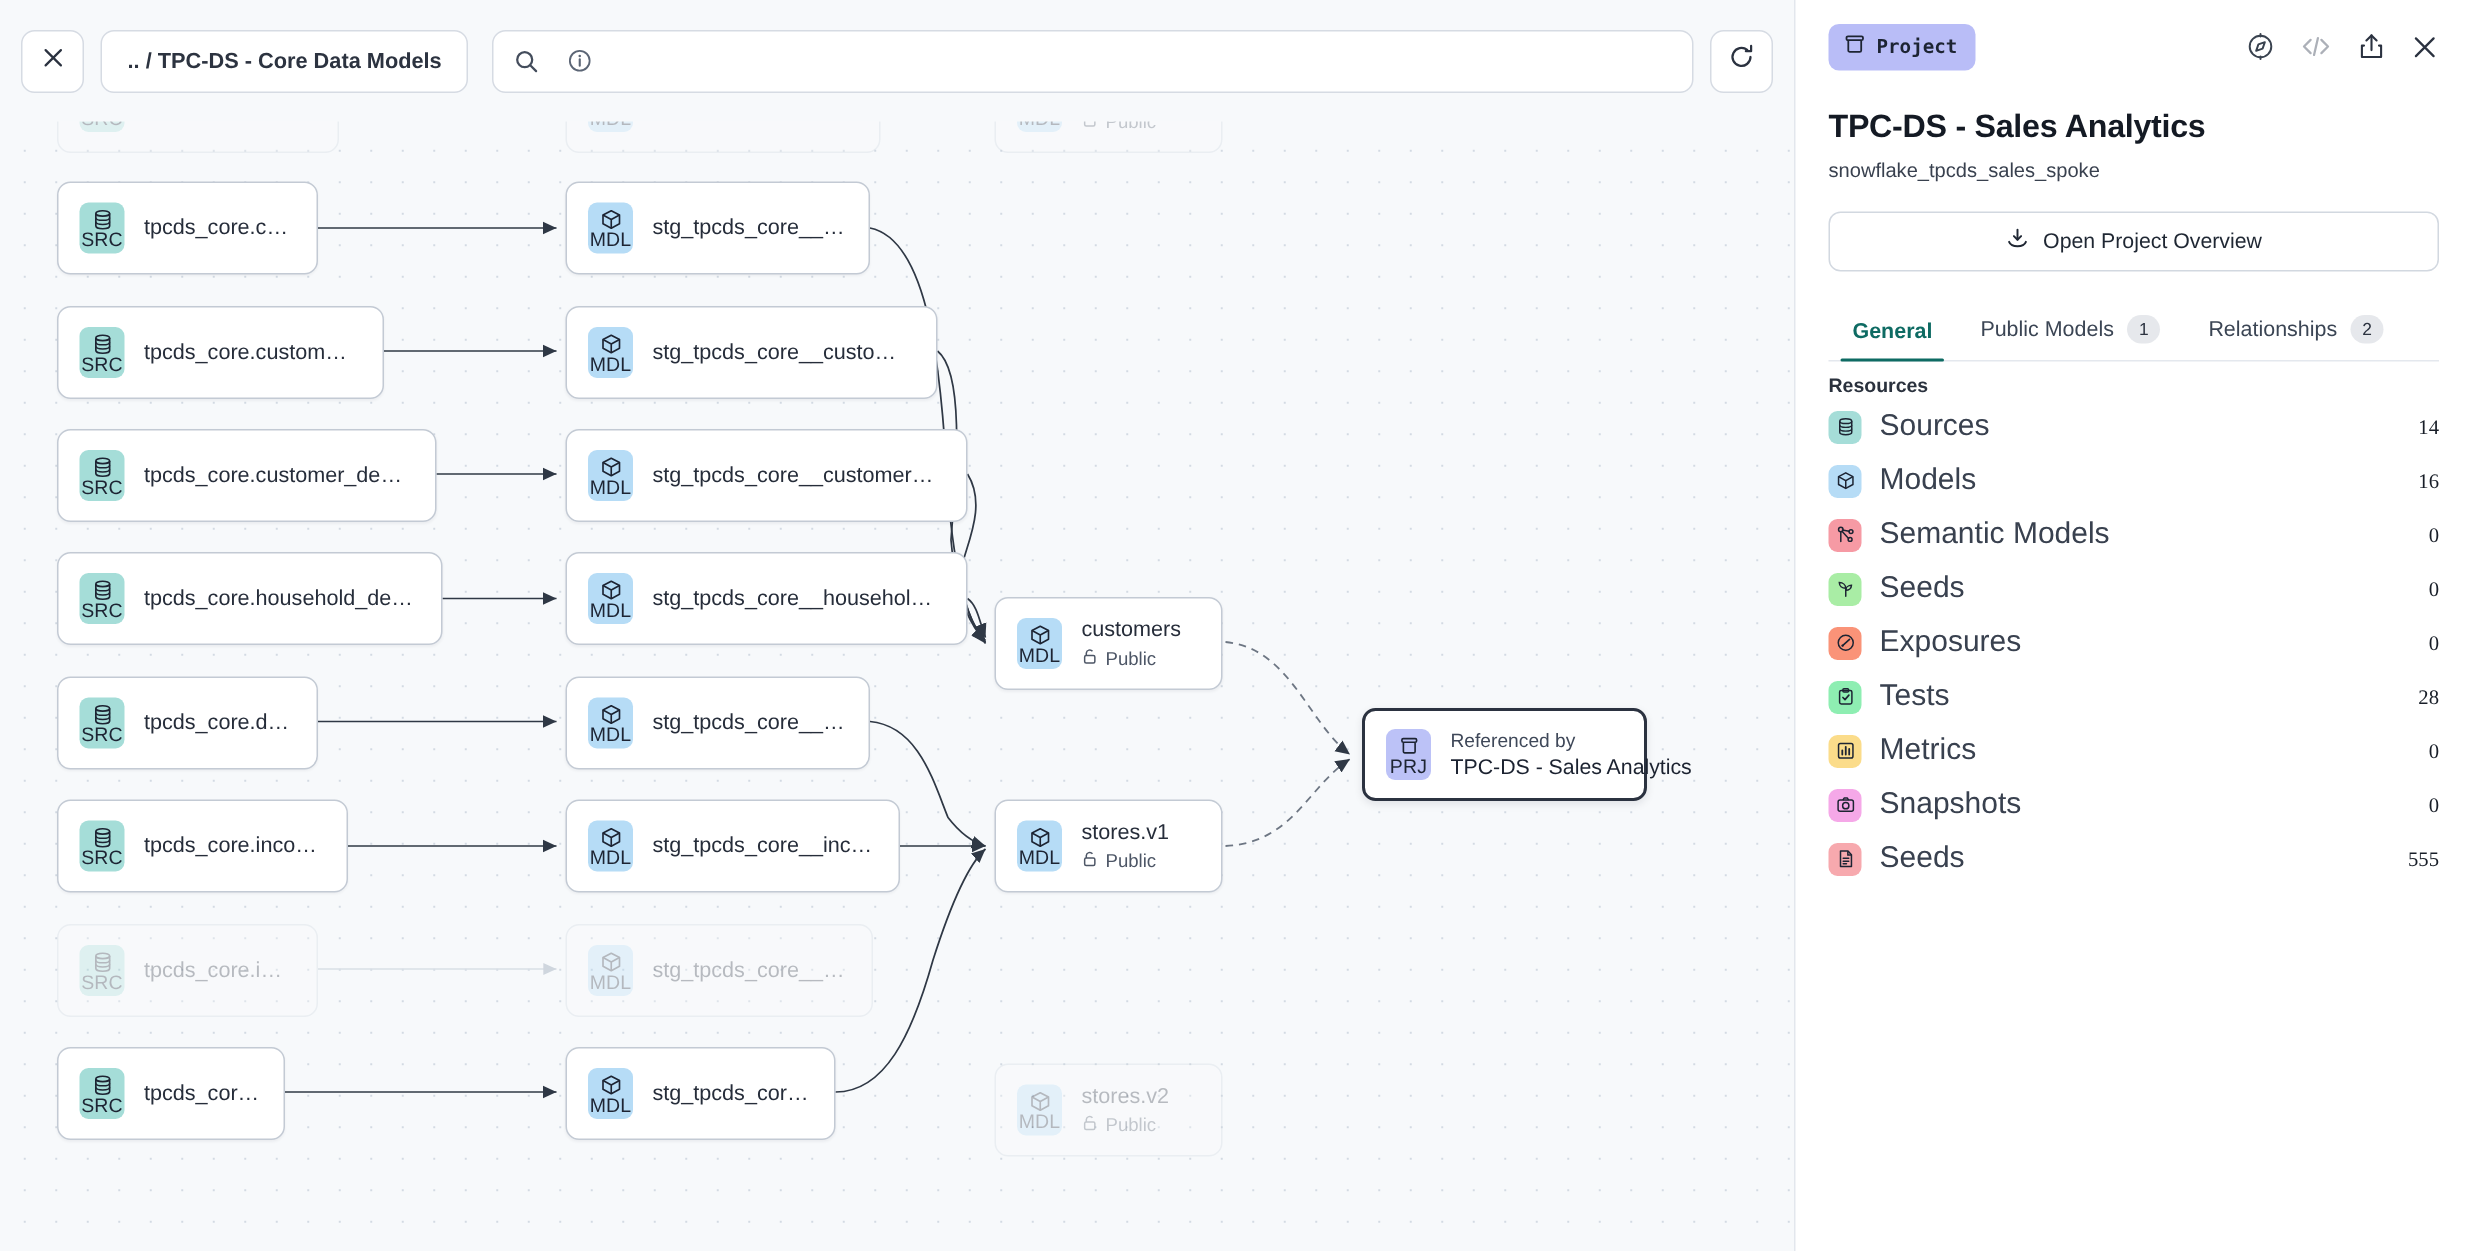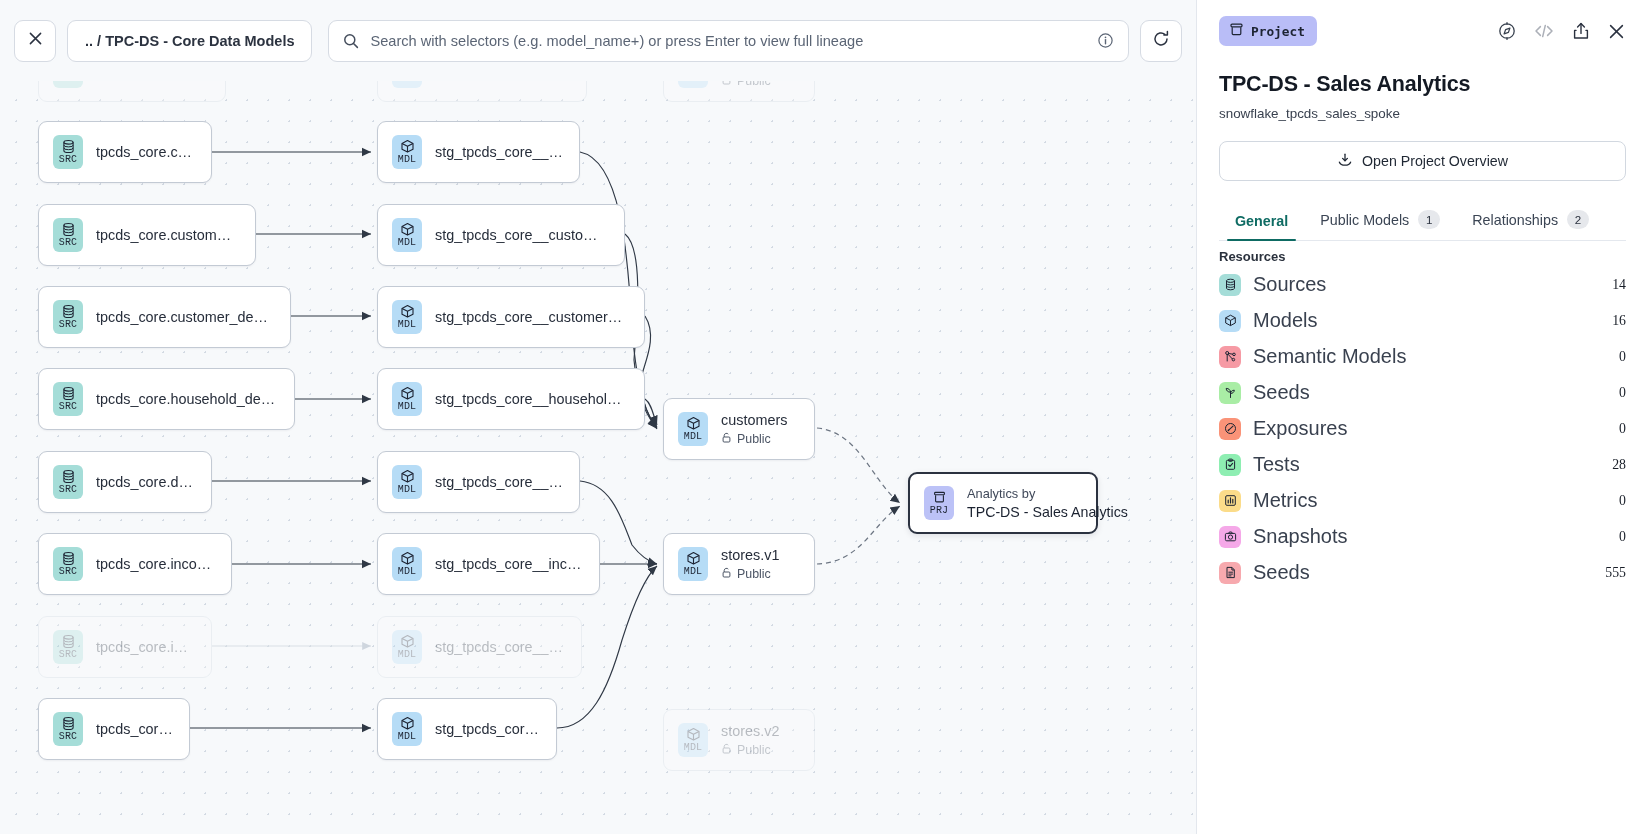--- a/index.html
+++ b/index.html
@@ -103,22 +103,22 @@
     align-items: center; justify-content: center;
     flex: 0 0 auto;
     margin-right: 13px;
     gap: 0px;
   }
   .badge.src { background: #a5ddd8; }
   .badge.mdl { background: #b6dcf6; }
   .badge.prj { background: #bcc2f7; }
   .badge .bi { height: 15px; display:flex; align-items:flex-end; }
   .badge .bt {
-    font-family: Liberation Mono, monospace;
-    font-size: 10px; line-height: 10px;
+    font-family: Liberation Sans, sans-serif;
+    font-size: 13px; line-height: 10px;
     color: #1d2433; letter-spacing: 0.1px;
     margin-top: 1px;
   }
   .node .ntext { display:flex; flex-direction:column; justify-content:center; min-width:0; }
   .node .nlabel {
     font-size: 14.4px; color: #262d3a; white-space: nowrap;
     overflow: hidden; text-overflow: ellipsis;
   }
   .node .nsub {
     display:flex; align-items:center; gap: 5px;
@@ -610,21 +610,21 @@
           <div class="badge prj">
             <span class="bi">
               <svg width="15" height="15" viewBox="0 0 15 15">
                 <rect x="2.6" y="2.4" width="9.8" height="2.4" rx="0.9" fill="none" stroke="#1d2433" stroke-width="1.1"></rect>
                 <path d="M3.6 5.3 L3.6 11 A0.9 0.9 0 0 0 4.5 11.9 L10.5 11.9 A0.9 0.9 0 0 0 11.4 11 L11.4 5.3" fill="none" stroke="#1d2433" stroke-width="1.1"></path>
               </svg>
             </span>
             <span class="bt">PRJ</span>
           </div>
           <div class="reftext">
-            <div class="reftop">Analytics by</div>
+            <div class="reftop">Referenced by</div>
             <div class="refname">TPC-DS - Sales Analytics</div>
           </div>
         </div>
       </div>
 
     <div class="topbar">
       <div class="tb-btn">
         <span>
           <svg width="17" height="17" viewBox="0 0 17 17">
               <path d="M3.4 3.4 L13.6 13.6 M13.6 3.4 L3.4 13.6" stroke="#2b3240" stroke-width="1.5" stroke-linecap="round"></path>
@@ -634,21 +634,20 @@
       <div class="breadcrumb">
         <span>.. / TPC-DS - Core Data Models</span>
       </div>
       <div class="searchbox">
         <span class="s-ico">
           <svg width="16" height="16" viewBox="0 0 16 16">
               <circle cx="6.8" cy="6.8" r="5" fill="none" stroke="#444d5c" stroke-width="1.5"></circle>
               <path d="M10.5 10.5 L14.4 14.4" stroke="#444d5c" stroke-width="1.5" stroke-linecap="round"></path>
             </svg>
         </span>
-        <input type="text" value="" placeholder="Search with selectors (e.g. model_name+) or press Enter to view full lineage" style="">
         <span class="i-ico">
           <svg width="17" height="17" viewBox="0 0 17 17">
               <circle cx="8.5" cy="8.5" r="6.6" fill="none" stroke="#5b6575" stroke-width="1.2"></circle>
               <path d="M8.5 7.6 L8.5 11.8" stroke="#5b6575" stroke-width="1.4" stroke-linecap="round"></path>
               <circle cx="8.5" cy="5.3" r="0.85" fill="#5b6575"></circle>
             </svg>
         </span>
       </div>
       <div class="tb-btn">
         <span>

